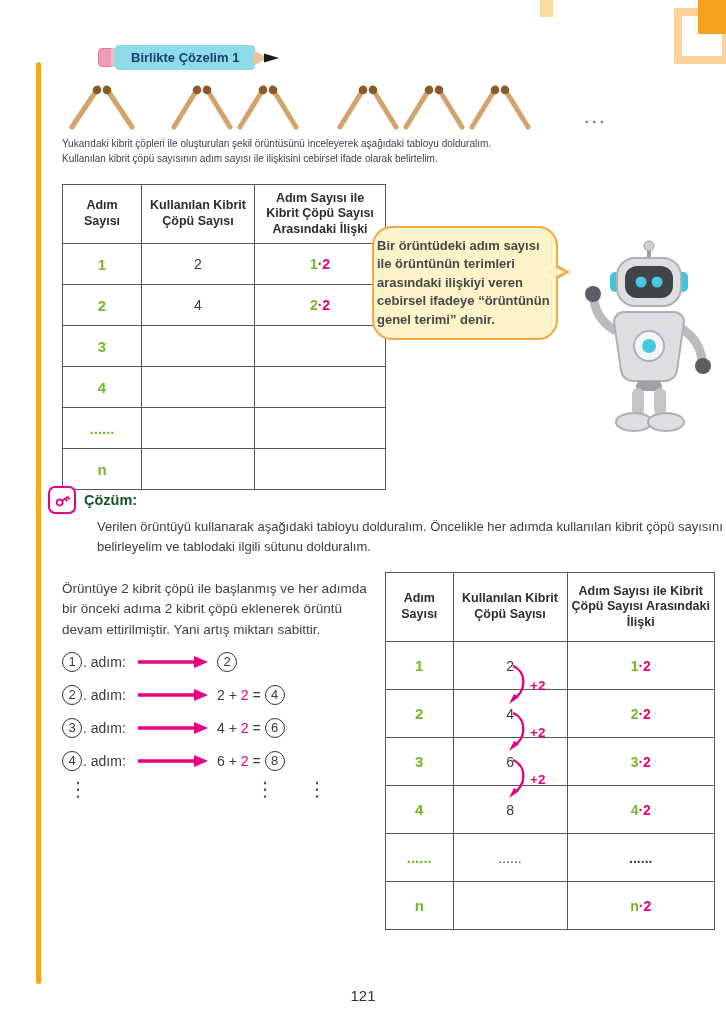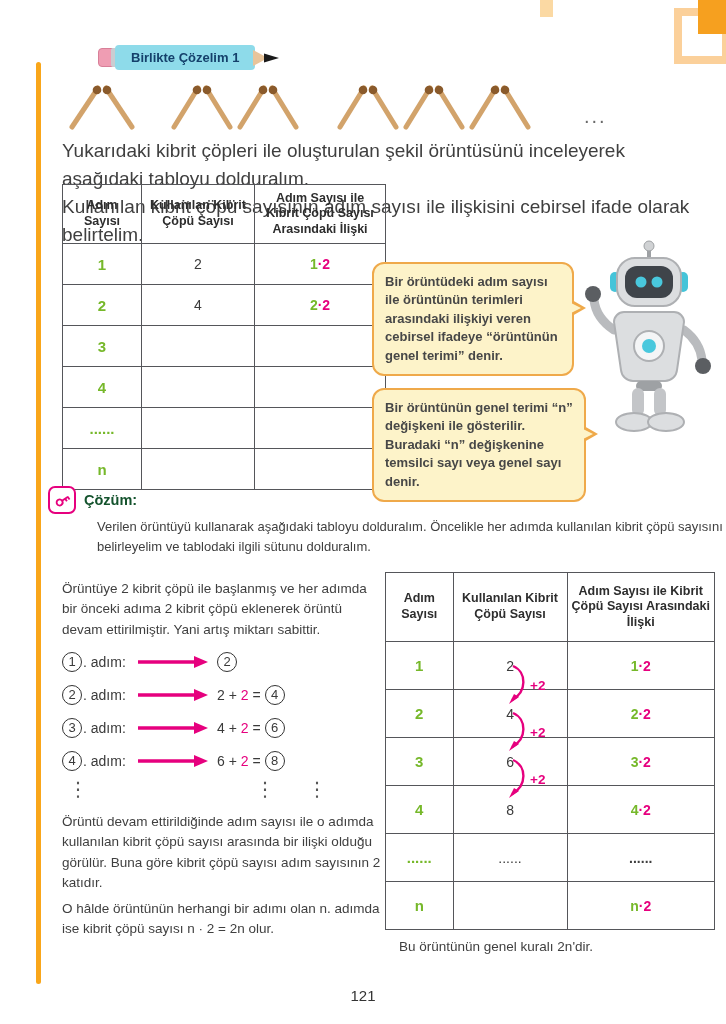--- a/index.html
+++ b/index.html
@@ -20,21 +20,21 @@
   .banner{height:25px;background:#8edbea;padding:0 16px;border-radius:4px;display:flex;align-items:center;}
   .banner-title{font-weight:bold;font-size:13px;color:#14406b;white-space:nowrap;}
   .tip-svg{margin-left:-2px;}
 
   
   .matches{position:absolute;left:60px;top:80px;display:flex;align-items:flex-end;}
   .match-group{margin-right:18px;}
   .pattern-ellipsis{font-size:20px;color:#6a6a6a;margin:0 0 4px 26px;letter-spacing:2px;}
 
   
-  .intro{position:absolute;left:62px;top:137px;width:648px;font-size:19px;line-height:1.48;color:#3f3f3f;}
+  .intro{position:absolute;left:62px;top:137px;width:648px;font-size:10px;line-height:1.48;color:#3f3f3f;}
 
   
   table{border-collapse:collapse;}
   .tb th,.tb td{border:1.6px solid #55565a;text-align:center;vertical-align:middle;}
   .tb th{font-size:12.5px;font-weight:bold;color:#2d2d2d;padding:3px 4px;line-height:1.25;}
   .step-cell{font-weight:bold;font-size:15px;color:#76b82a;}
   .count-cell{font-size:14px;color:#3a3a3a;}
   .rel-cell{font-weight:bold;font-size:14px;}
   .rel-g{color:#76b82a;}
   .rel-p{color:#e6007e;}
@@ -47,22 +47,22 @@
   .t2wrap{position:absolute;left:385px;top:572px;width:330px;}
   .t2 th{height:62px;}
   .t2 td{height:45px;}
   .t2 .c1{width:62px;} .t2 .c2{width:112px;} .t2 .c3{width:150px;}
   .inc{position:absolute;display:flex;align-items:center;left:120px;}
   .inc-label{font-weight:bold;color:#e6007e;font-size:13.5px;margin-left:1px;}
   .inc1{top:92px;} .inc2{top:139px;} .inc3{top:186px;}
   .t2-caption{margin:9px 0 0 14px;font-size:13.5px;color:#3f3f3f;}
 
   
-  .bubble{position:absolute;background:#fdf3c9;border:2.5px solid #efa94a;border-radius:12px;
-          padding:9px 11px;font-weight:bold;font-size:13px;line-height:1.42;color:#474747;margin-top:36px;}
+  .bubble{position:absolute;background:#fdf3c9;border:2.5px solid #efa94a;border-radius:20px;
+          padding:9px 3px;font-weight:bold;font-size:13px;line-height:1.42;color:#474747;}
   .bubble::after{content:"";position:absolute;right:-14px;top:36px;width:0;height:0;
           border-left:14px solid #efa94a;border-top:8px solid transparent;border-bottom:8px solid transparent;}
   .bubble::before{content:"";position:absolute;right:-9px;top:39px;width:0;height:0;z-index:1;
           border-left:10px solid #fdf3c9;border-top:5px solid transparent;border-bottom:5px solid transparent;}
   .b1{left:372px;top:226px;width:176px;}
   .b2{left:372px;top:352px;width:188px;}
   .robot{position:absolute;left:584px;top:238px;}
 
   
   .sol-head{position:absolute;left:48px;top:486px;display:flex;align-items:center;gap:8px;}
@@ -188,21 +188,20 @@
     </tr>
     <tr>
       <td class="step-cell">n</td>
       <td class="count-cell"></td>
       <td class="rel-cell"></td>
     </tr>
   </tbody>
     </table>
 
   <div class="bubble b1">Bir örüntüdeki adım sayısı ile örüntünün terimleri arasındaki ilişkiyi veren cebirsel ifadeye “örüntünün genel terimi” denir.</div>
-  <div class="bubble b2">Bir örüntünün genel terimi “n” değişkeni ile gösterilir. Buradaki “n” değişkenine temsilci sayı veya genel sayı denir.</div>
 
   <div class="robot">
     <svg width="130" height="200" viewBox="0 0 130 200">
       <line x1="65" y1="22" x2="65" y2="10" stroke="#9ea1a4" stroke-width="4"></line>
       <circle cx="65" cy="8" r="5" fill="#d0d2d4" stroke="#9ea1a4"></circle>
       <path d="M30 92 Q 12 80 10 62" stroke="#b9bbbe" stroke-width="9" fill="none" stroke-linecap="round"></path>
       <circle cx="9" cy="56" r="8" fill="#5b5e62"></circle>
       <path d="M100 92 Q 116 104 118 122" stroke="#b9bbbe" stroke-width="9" fill="none" stroke-linecap="round"></path>
       <circle cx="119" cy="128" r="8" fill="#5b5e62"></circle>
       <rect x="26" y="34" width="10" height="20" rx="5" fill="#45c4d9"></rect>
@@ -288,22 +287,20 @@
             <polygon points="56,0 70,6 56,12" fill="#e6007e"></polygon>
           </svg>
         </span>
       <span class="step-expr"><span>6 + </span><span class="pink">2</span><span> = </span><span class="circ">8</span></span>
     </div>
     <span class="vdots" style="left:6px">⋮</span>
     <span class="vdots" style="left:193px">⋮</span>
     <span class="vdots" style="left:245px">⋮</span>
   </div>
 
-  <div class="closing1">Örüntü devam ettirildiğinde adım sayısı ile o adımda kullanılan kibrit çöpü sayısı arasında bir ilişki olduğu görülür. Buna göre kibrit çöpü sayısı adım sayısının 2 katıdır.</div>
-  <div class="closing2">O hâlde örüntünün herhangi bir adımı olan n. adımda ise kibrit çöpü sayısı n · 2 = 2n olur.</div>
 
   <div class="t2wrap">
     <table class="tb t2">
       <tbody>
           <tr>
         <th class="c1">Adım Sayısı</th>
         <th class="c2">Kullanılan Kibrit Çöpü Sayısı</th>
         <th class="c3">Adım Sayısı ile Kibrit Çöpü Sayısı Arasındaki İlişki</th>
       </tr>
       <tr>
@@ -354,18 +351,17 @@
       <span class="inc-label">+2</span>
     </div>
     <div class="inc inc3">
       <svg width="24" height="42" viewBox="0 0 24 42">
           <path d="M8 2 C 22 8, 22 28, 7 36" fill="none" stroke="#e6007e" stroke-width="2.4"></path>
           <polygon points="4,40 14,33 9,30" fill="#e6007e"></polygon>
         </svg>
       <span class="inc-label">+2</span>
     </div>
 
-    <div class="t2-caption">Bu örüntünün genel kuralı 2n'dir.</div>
   </div>
 
   <div class="page-num">121</div>
 
 </div>
 
 </body></html>

